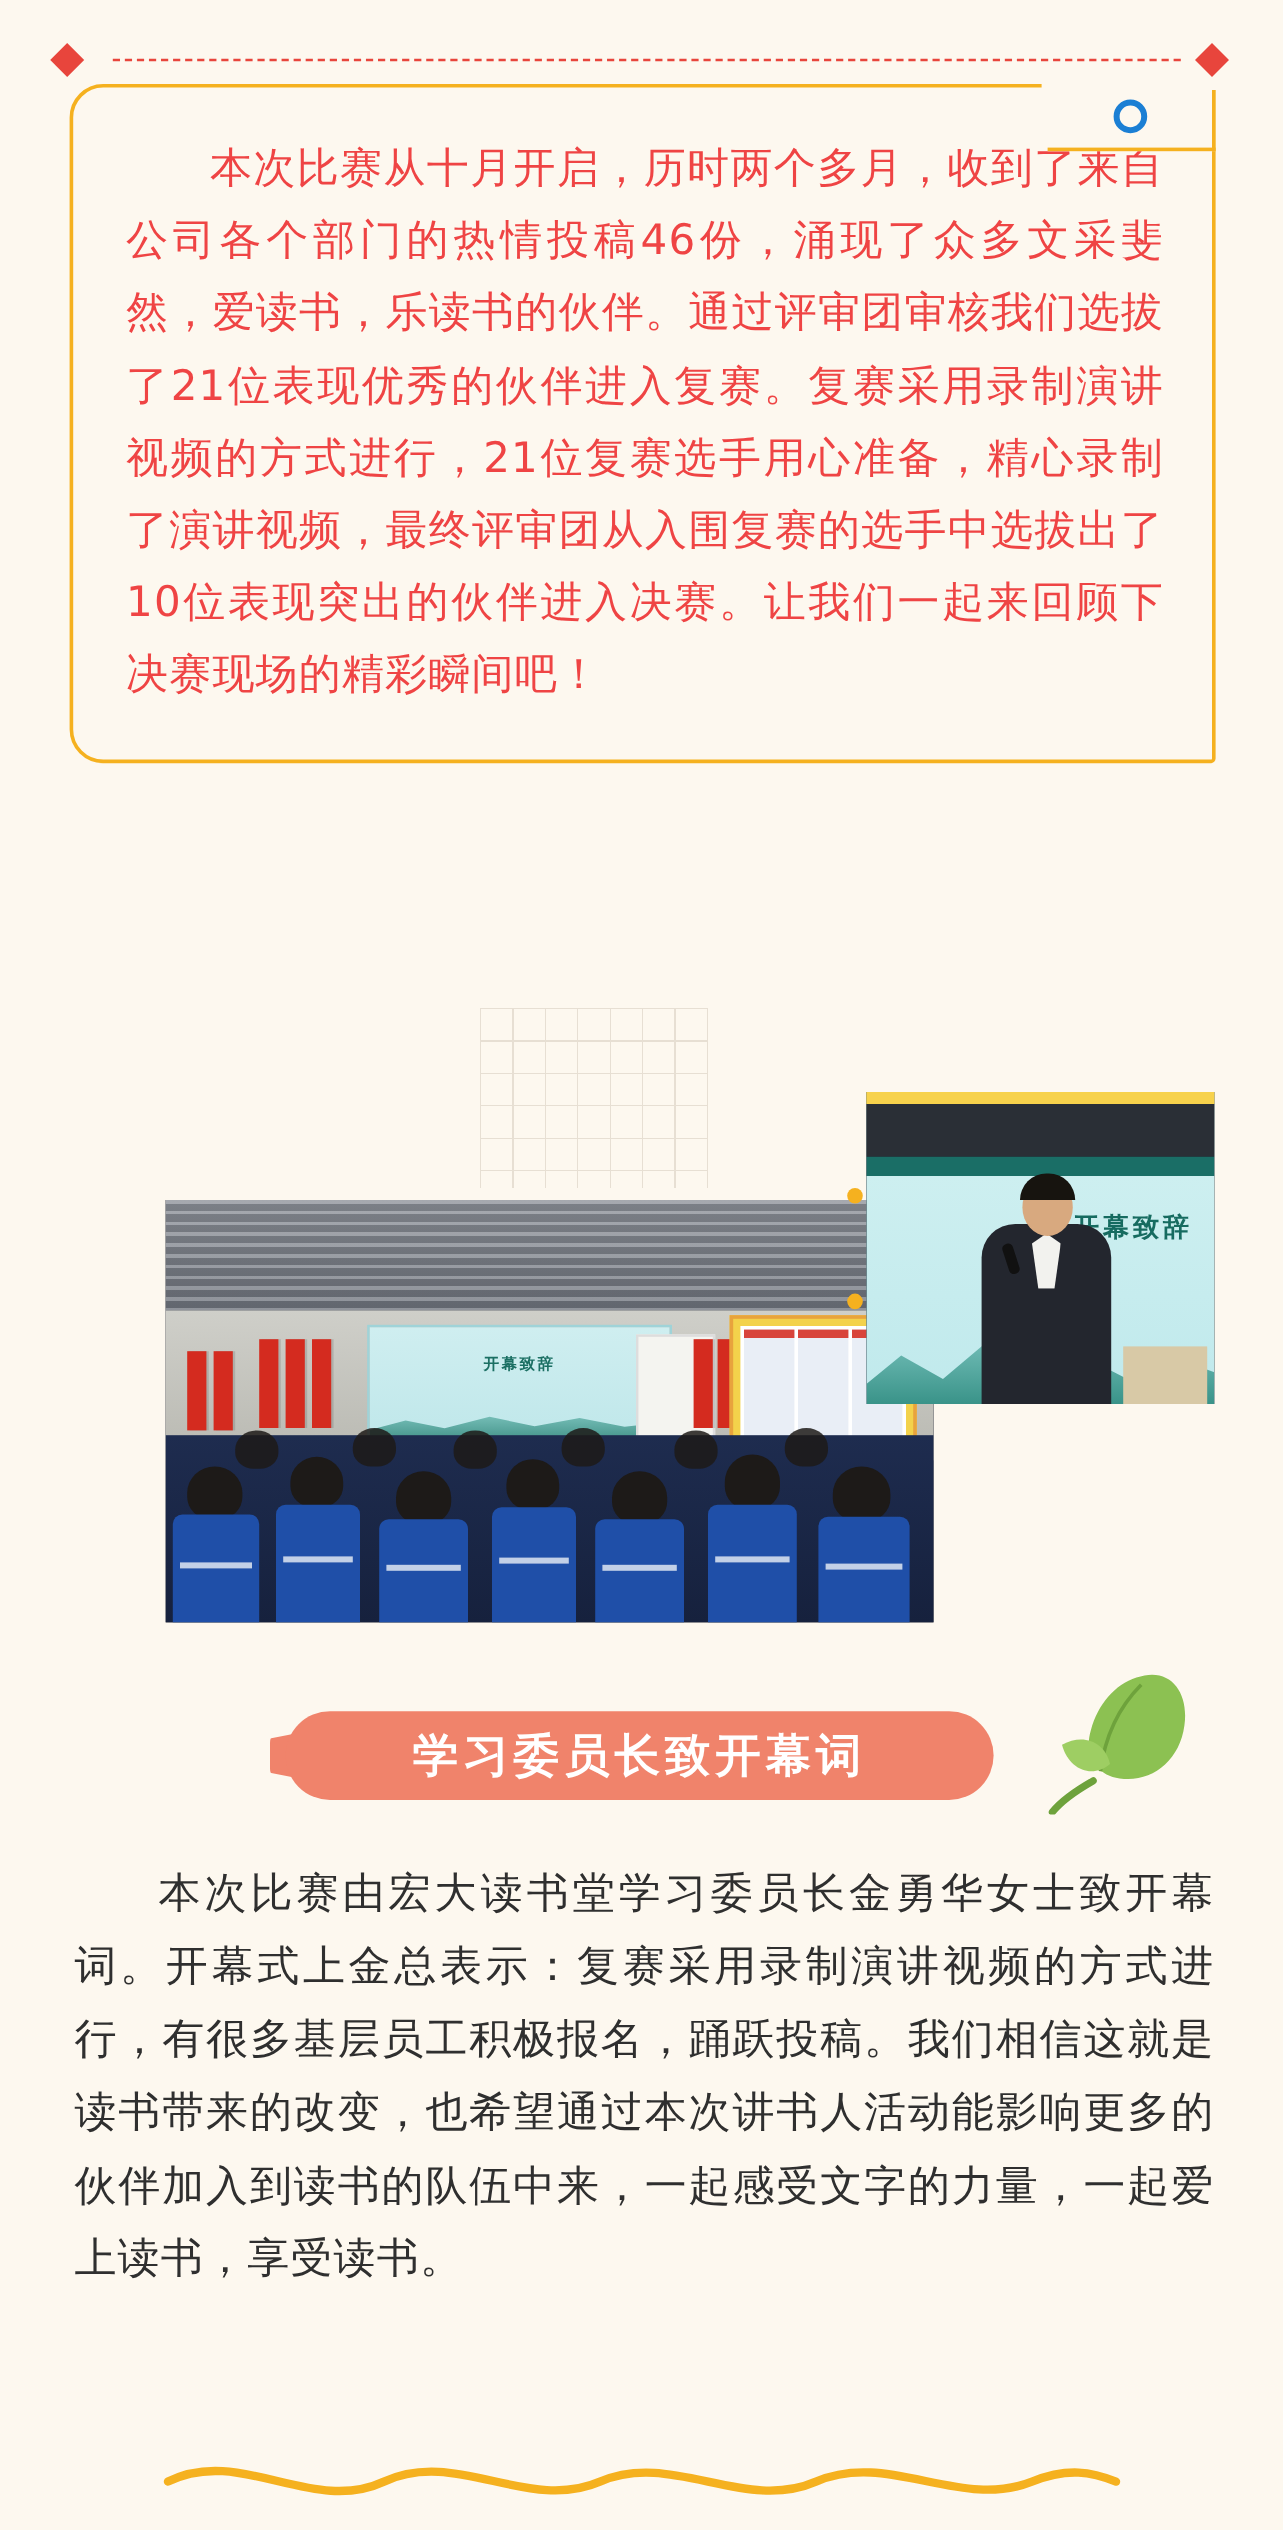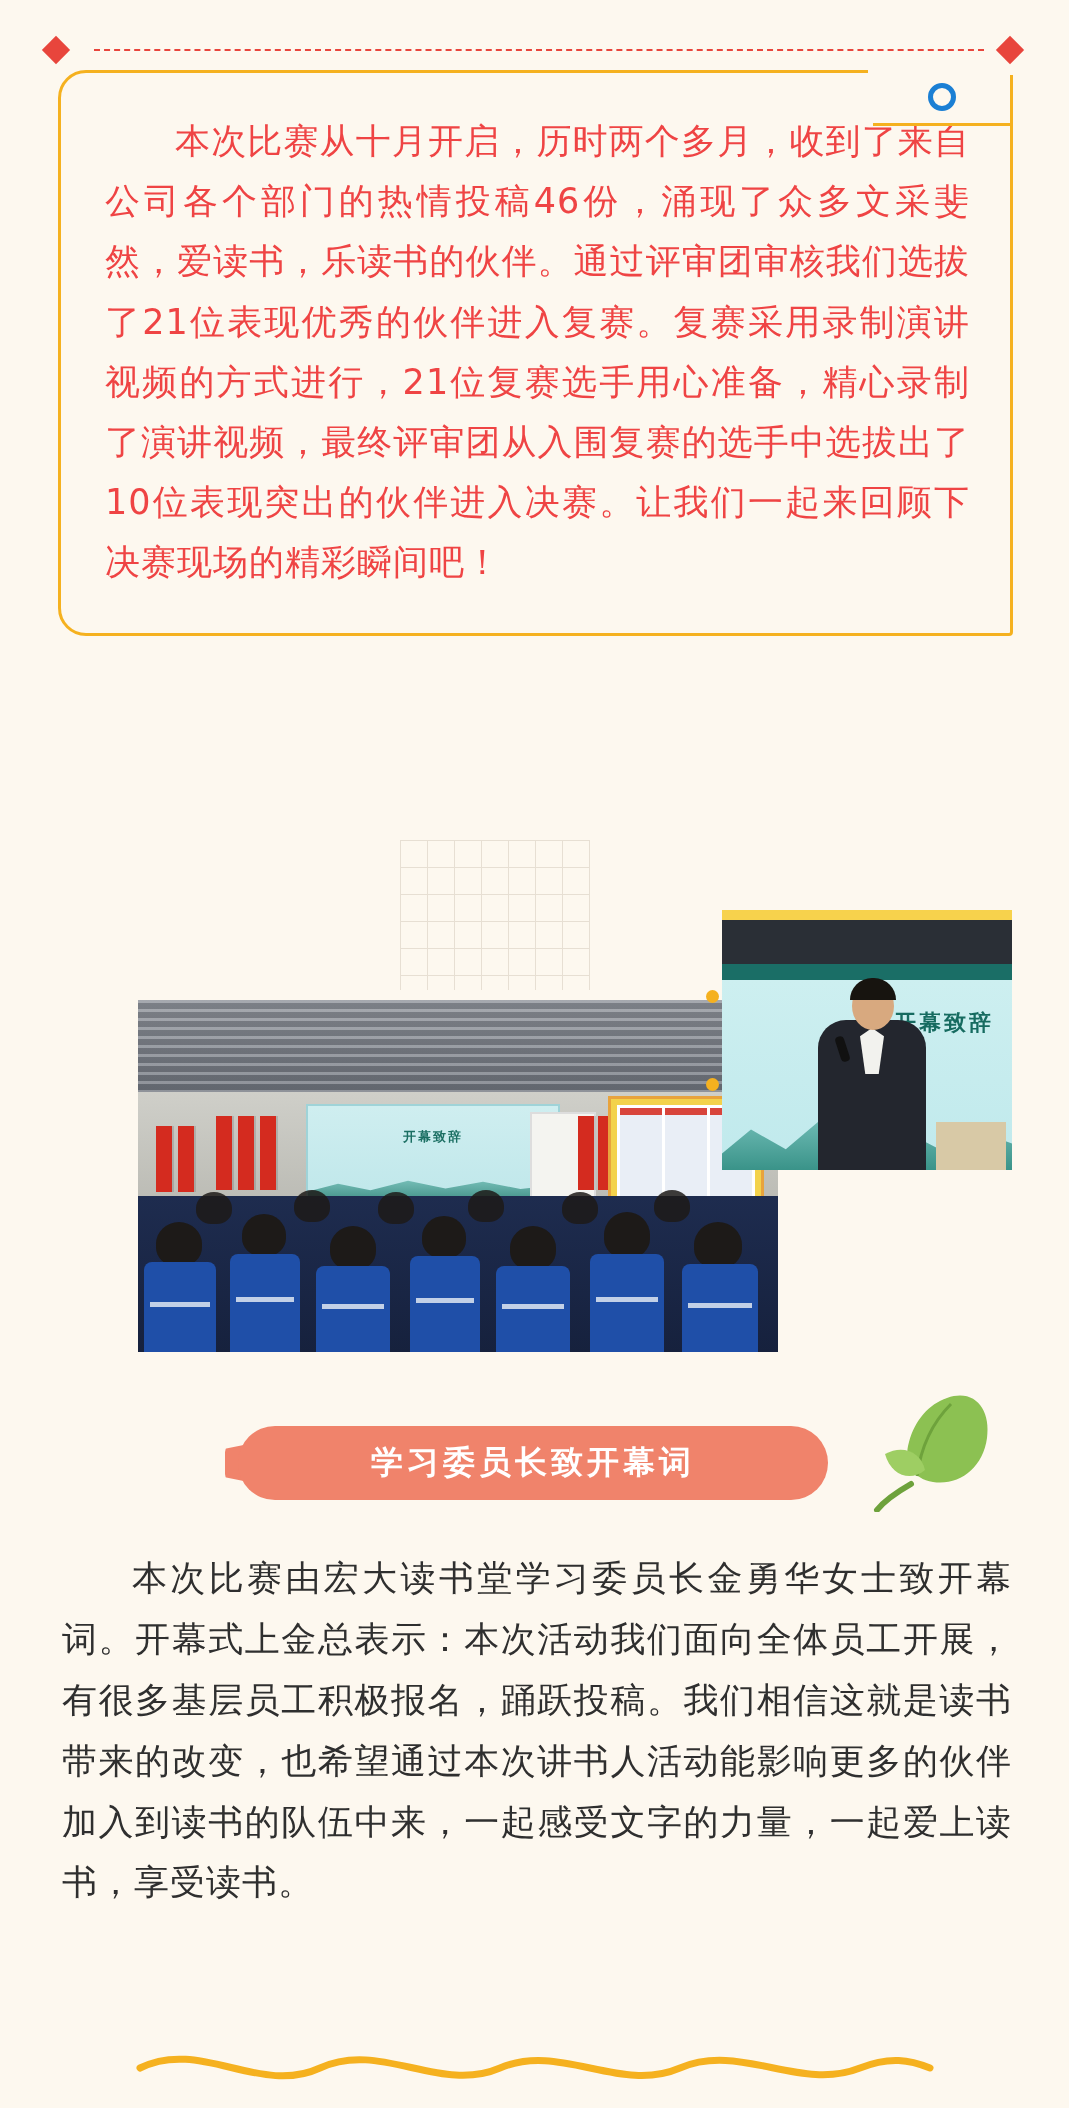--- a/index.html
+++ b/index.html
@@ -225,21 +225,21 @@
     display:flex;align-items:center;justify-content:center;
   }
   .banner-tail{
     position:absolute;
     left:225px; top:30px;
     width:34px;height:42px;background:#f0836b;
     border-radius:10px 0 0 10px;
     clip-path:polygon(0 16%,100% 0,100% 100%,0 84%);
   }
   .banner-text{
-    color:#ffffff;font-size:32px;font-weight:bold;letter-spacing:4px;
+    color:#ffffff;font-size:38px;font-weight:bold;letter-spacing:4px;
     font-family:"DejaVu Sans","Liberation Sans",sans-serif;
     text-align:right;
   }
   .leaf{
     position:absolute; left:855px; top:-30px; width:140px;height:130px;
   }
 
   
   .body-text{
     position:absolute;
@@ -362,19 +362,19 @@
       <div class="banner-text">学习委员长致开幕词</div>
     </div>
     <svg class="leaf" viewBox="0 0 140 130">
       <path d="M92 16 C120 6 136 28 132 56 C128 86 104 104 78 100 C58 97 48 80 54 60 C60 38 74 22 92 16 Z" fill="#8cc152"></path>
       <path d="M96 22 C78 40 66 64 62 94" stroke="#6ea23c" stroke-width="3" fill="none"></path>
       <path d="M56 102 C42 110 30 118 22 128" stroke="#6ea23c" stroke-width="6" fill="none" stroke-linecap="round"></path>
       <path d="M30 72 C48 62 66 70 70 88 C56 100 36 94 30 72 Z" fill="#9ece63"></path>
     </svg>
   </div>
 
-  <div class="body-text">本次比赛由宏大读书堂学习委员长金勇华女士致开幕词。开幕式上金总表示：本次活动我们面向全体员工开展，有很多基层员工积极报名，踊跃投稿。我们相信这就是读书带来的改变，也希望通过本次讲书人活动能影响更多的伙伴加入到读书的队伍中来，一起感受文字的力量，一起爱上读书，享受读书。</div>
+  <div class="body-text">本次比赛由宏大读书堂学习委员长金勇华女士致开幕词。开幕式上金总表示：复赛采用录制演讲视频的方式进行，有很多基层员工积极报名，踊跃投稿。我们相信这就是读书带来的改变，也希望通过本次讲书人活动能影响更多的伙伴加入到读书的队伍中来，一起感受文字的力量，一起爱上读书，享受读书。</div>
 
   <svg class="bottom-wave" viewBox="0 0 1069 60" preserveAspectRatio="none">
     <path d="M140 34 C200 4 260 62 320 34 C380 6 440 60 500 34 C560 8 620 60 680 34 C740 8 800 58 860 34 C890 22 910 26 930 34" stroke="#f5b11f" stroke-width="7" fill="none" stroke-linecap="round"></path>
   </svg>
 
 </div>
 
 </body></html>

